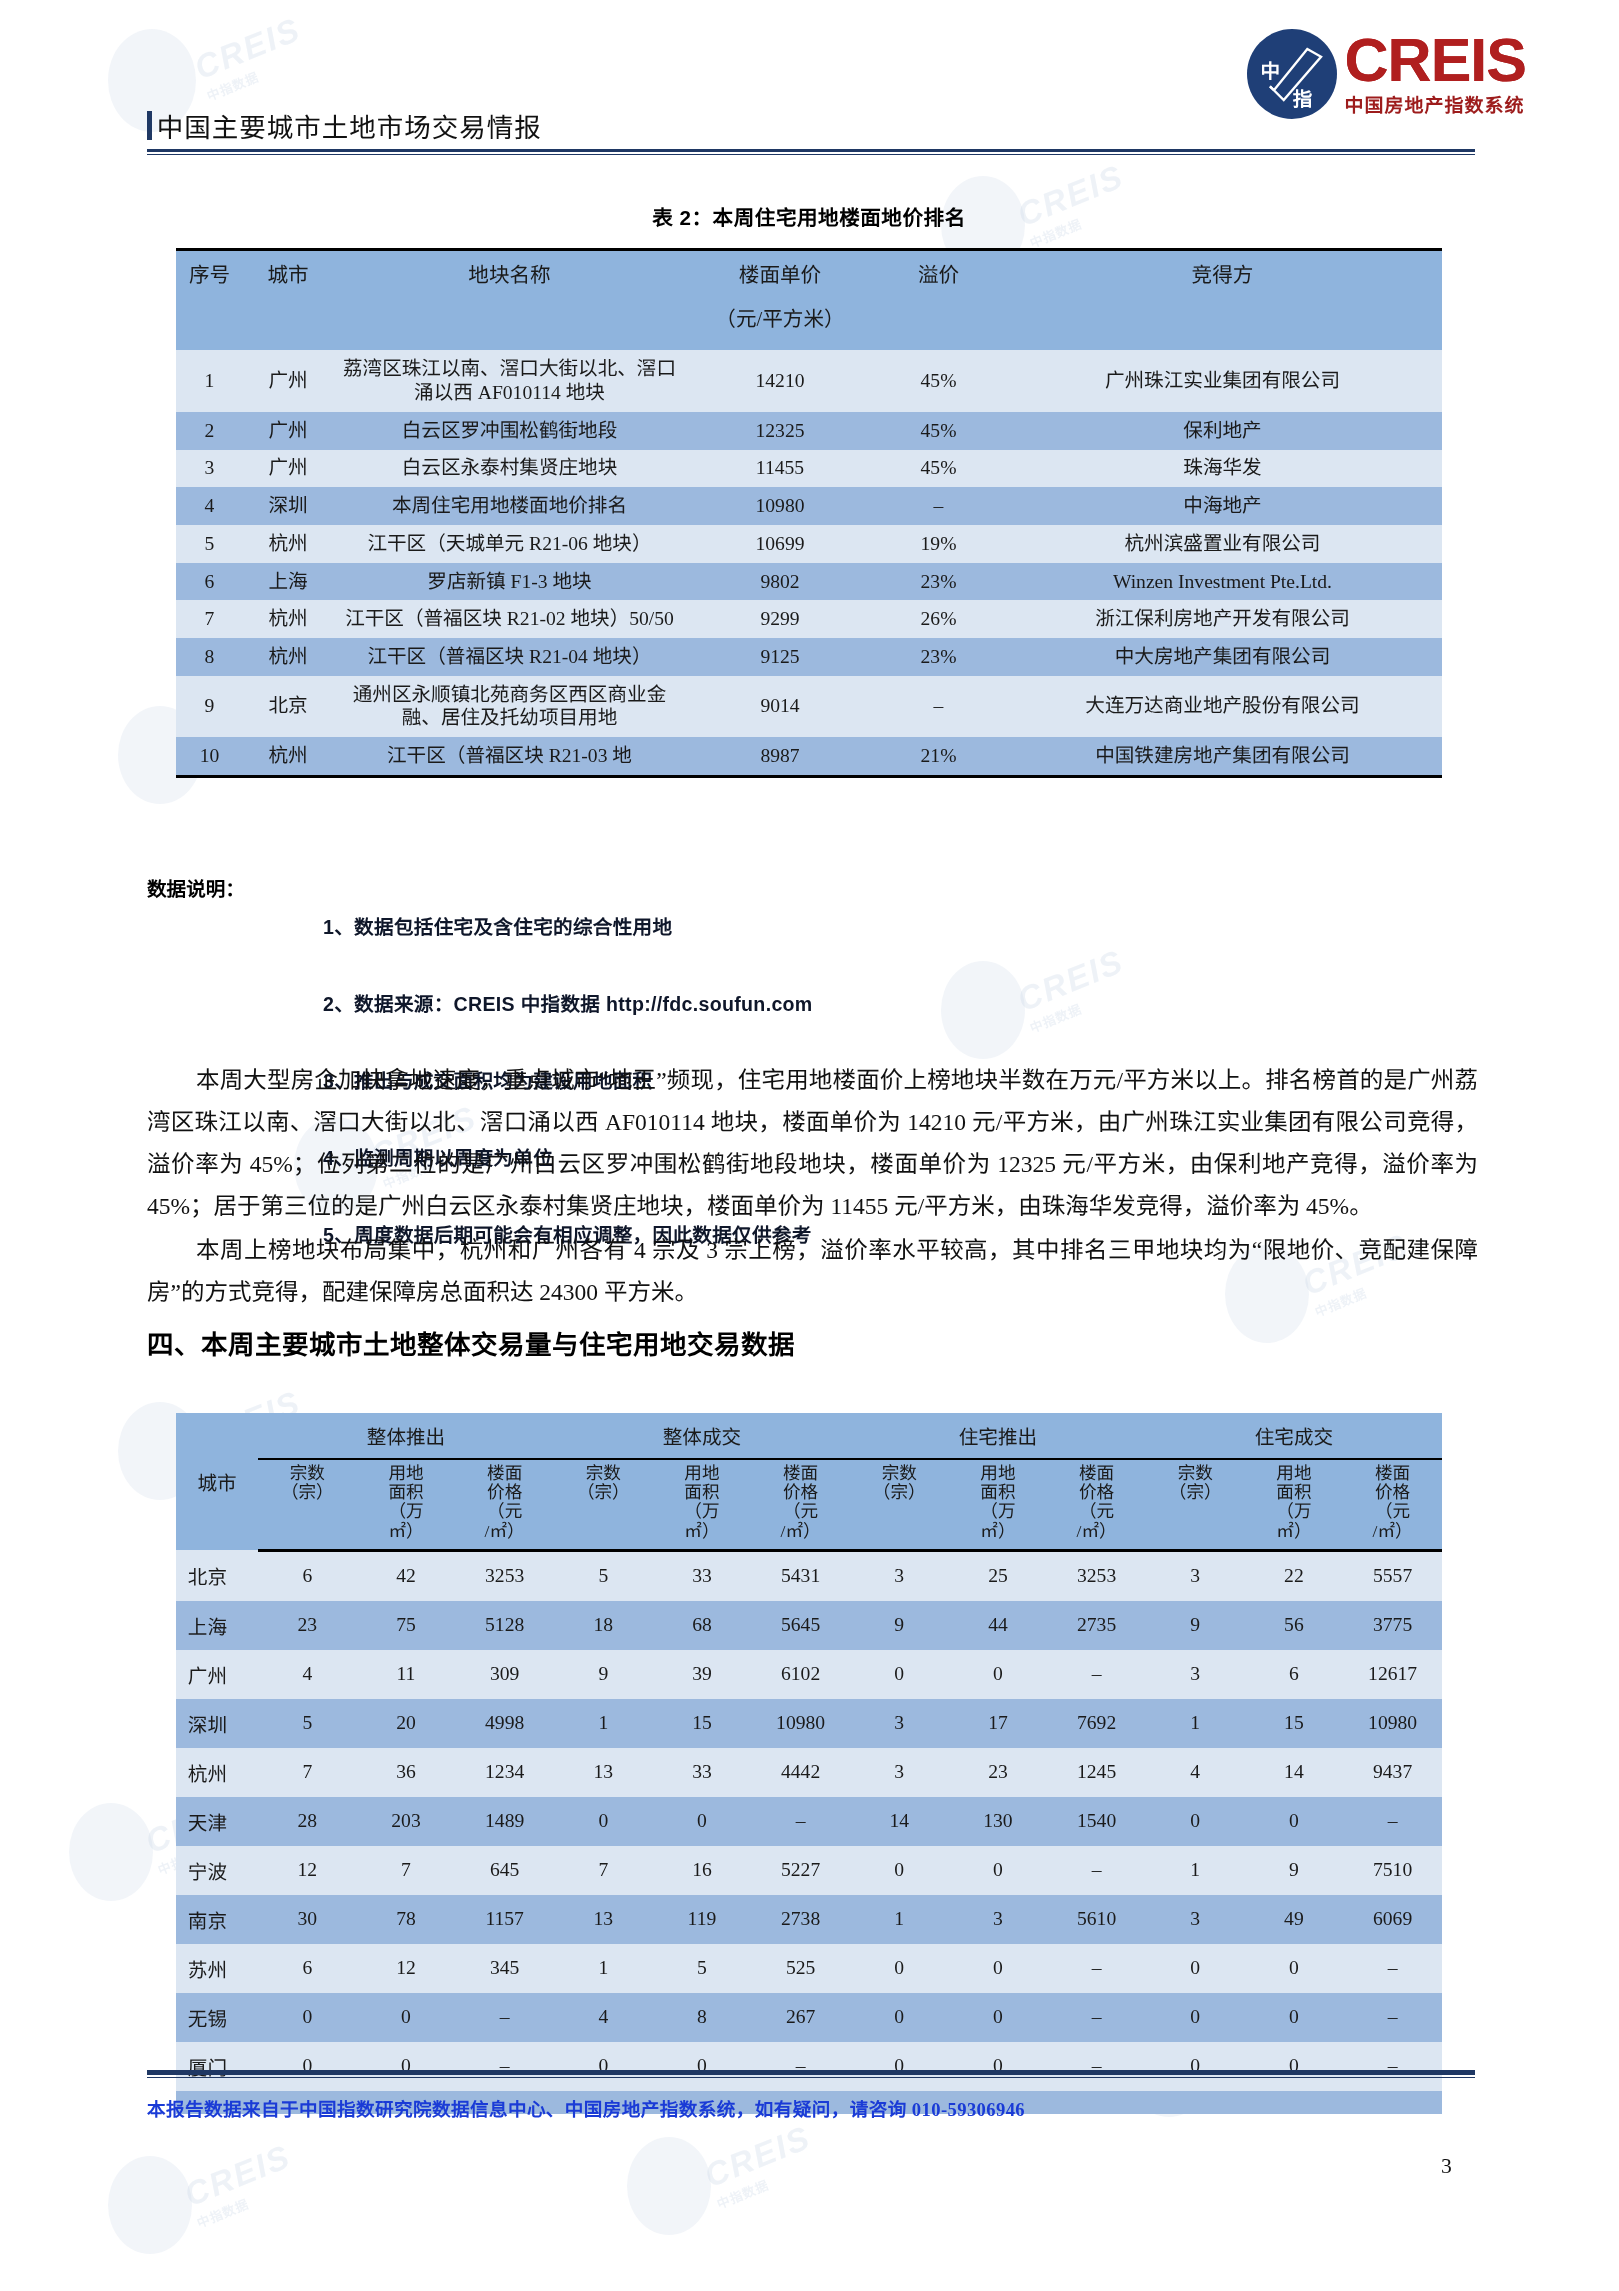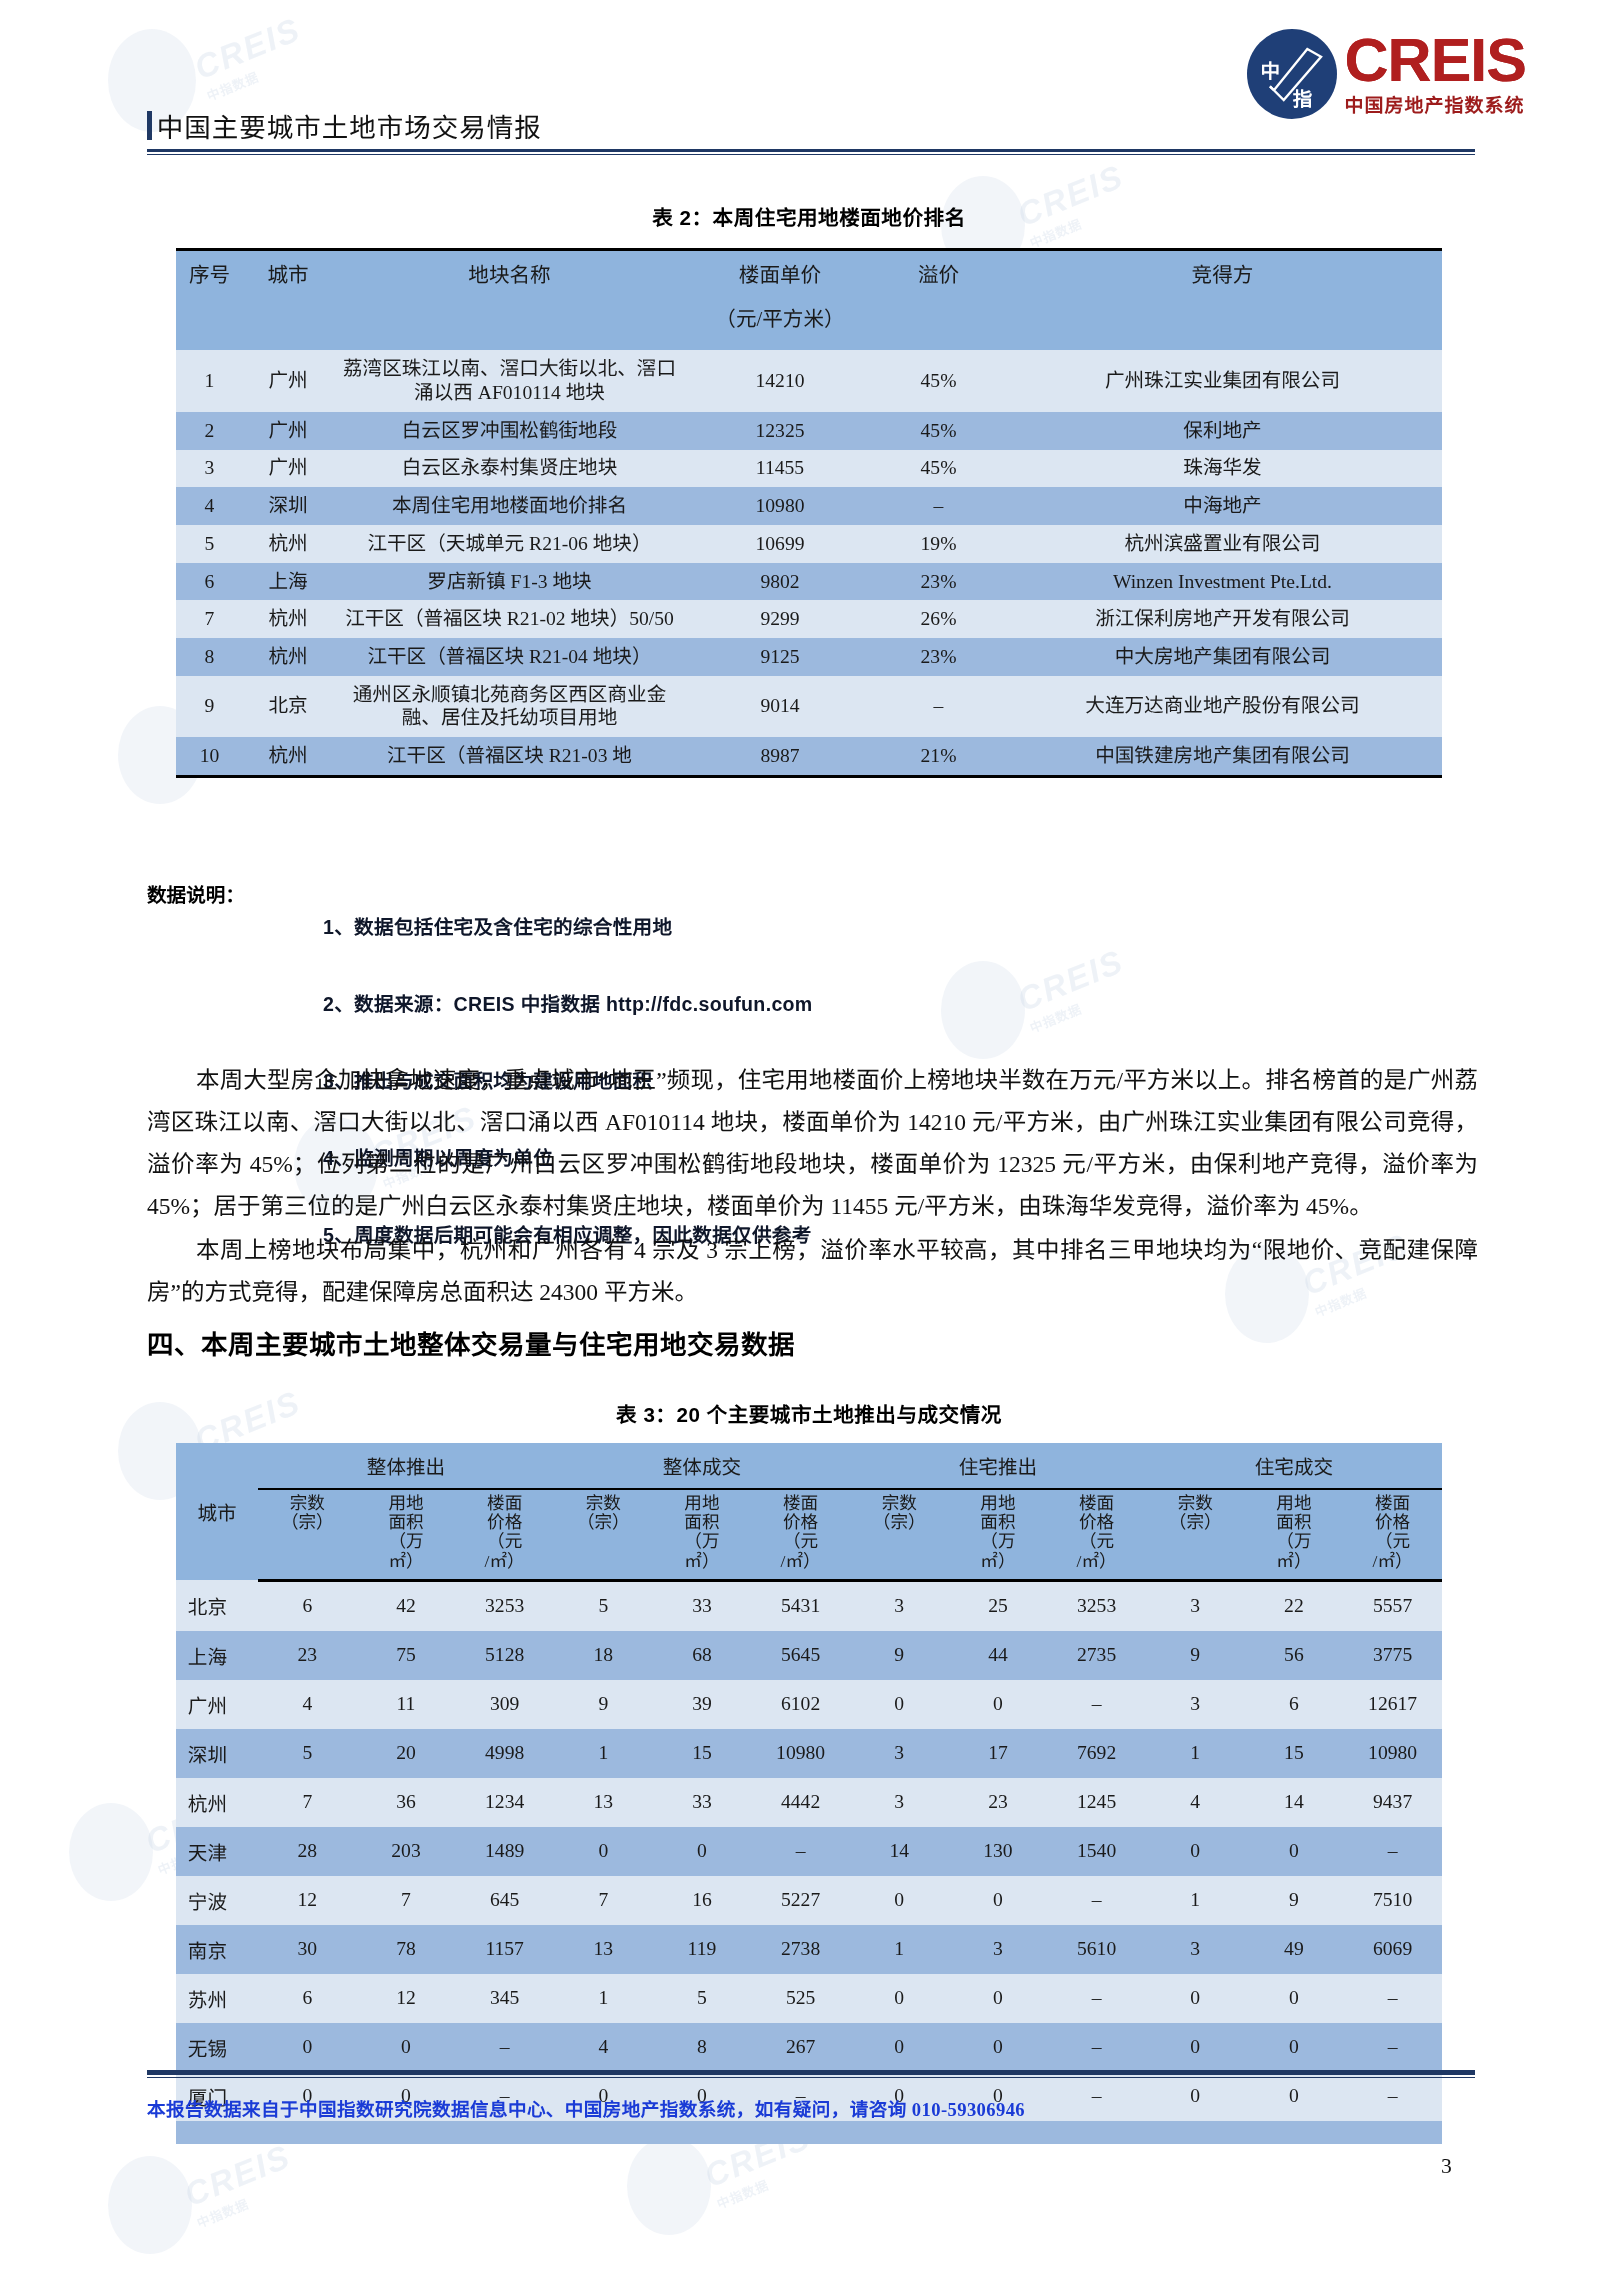--- a/index.html
+++ b/index.html
@@ -93,21 +93,21 @@
   .c-city{width:90px;}
   .c-name{width:353px;}
   .c-price{width:188px;}
   .c-prem{width:129px;}
   .c-winner{width:auto;}
 
   
   #notes{position:absolute;left:147px;top:863px;width:1313px;z-index:2;}
   .note-head{
     font-family:"Liberation Sans",sans-serif;font-weight:bold;font-size:19.6px;color:#000;
-    position:absolute;left:0;top:16px;
+    position:absolute;left:0;top:10px;
   }
   .note-list{margin-left:176px;}
   .note-item{
     font-family:"Liberation Sans",sans-serif;font-weight:bold;font-size:19.6px;color:#0f172a;
     margin-bottom:21.6px;letter-spacing:0.3px;margin-top:48px;
   }
 
   
   #body-text{position:absolute;left:147px;top:1059px;width:1331px;z-index:2;}
   .para{
@@ -395,21 +395,20 @@
       </div>
   </div>
 
   <div id="body-text">
     <p class="para">本周大型房企加快拿地速度，重点城市“地王”频现，住宅用地楼面价上榜地块半数在万元/平方米以上。排名榜首的是广州荔湾区珠江以南、滘口大街以北、滘口涌以西 AF010114 地块，楼面单价为 14210 元/平方米，由广州珠江实业集团有限公司竞得，溢价率为 45%；位列第二位的是广州白云区罗冲围松鹤街地段地块，楼面单价为 12325 元/平方米，由保利地产竞得，溢价率为 45%；居于第三位的是广州白云区永泰村集贤庄地块，楼面单价为 11455 元/平方米，由珠海华发竞得，溢价率为 45%。</p>
     <p class="para">本周上榜地块布局集中，杭州和广州各有 4 宗及 3 宗上榜，溢价率水平较高，其中排名三甲地块均为“限地价、竞配建保障房”的方式竞得，配建保障房总面积达 24300 平方米。</p>
     <div class="sec-title">四、本周主要城市土地整体交易量与住宅用地交易数据</div>
   </div>
 
   <div id="t3wrap">
-    <div class="tbl-caption">表 3：20 个主要城市土地推出与成交情况</div>
     <table class="doc" id="t3">
       <colgroup>
         <col class="t3-city">
         <col>
           <col>
           <col>
         <col>
           <col>
           <col>
         <col>

